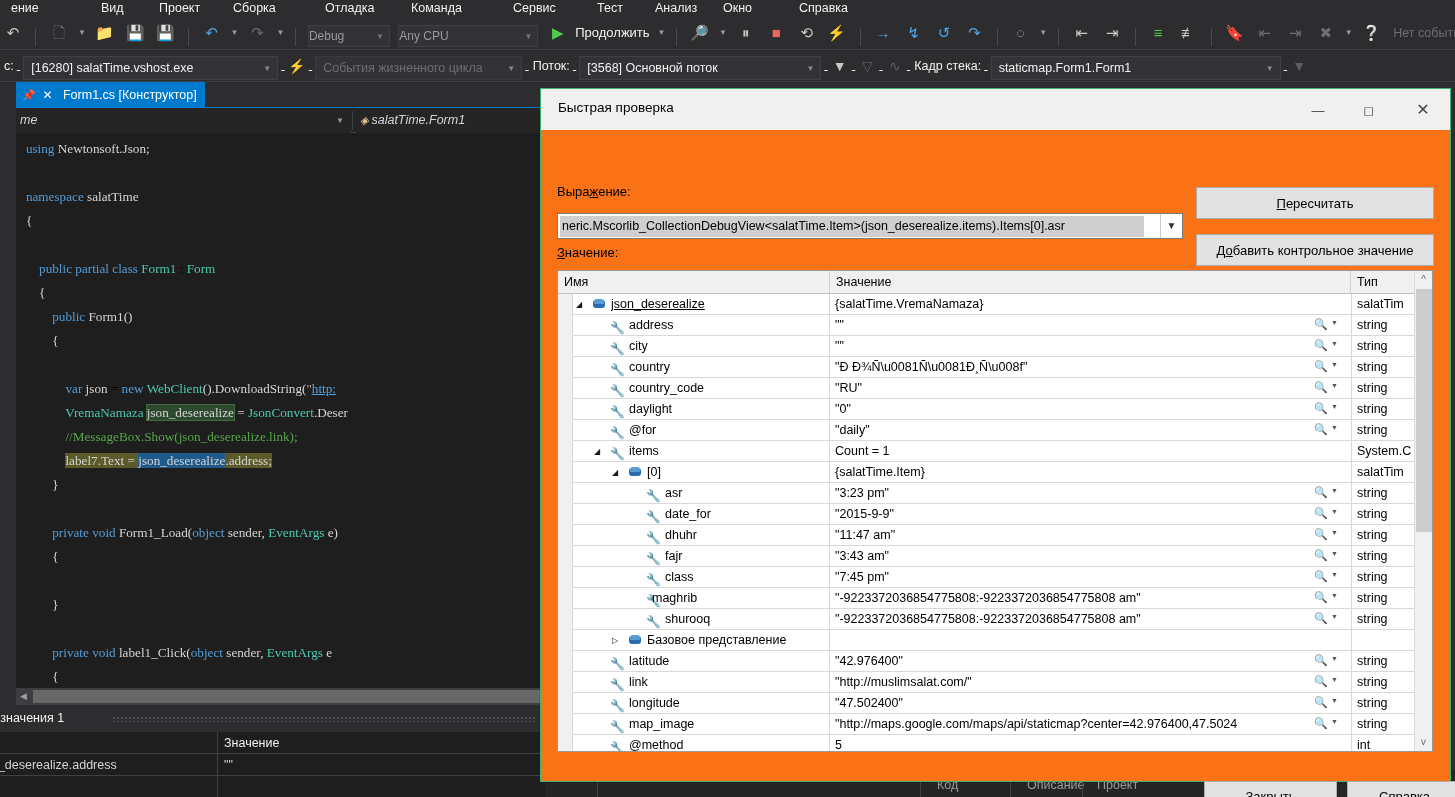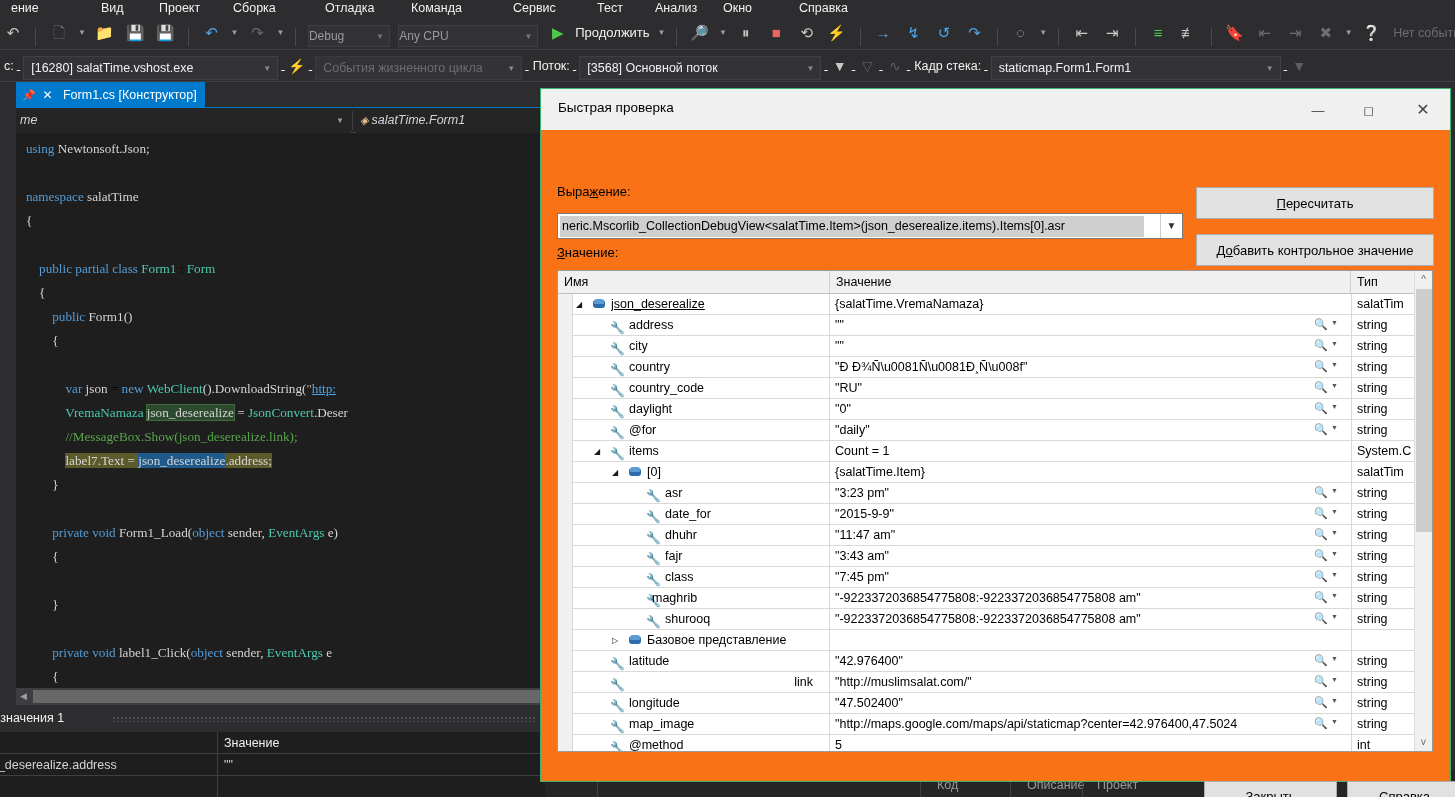--- a/index.html
+++ b/index.html
@@ -586,21 +586,21 @@
               <div class="g-val">"42.976400"</div>
               <span class="g-mag">
                 <span class="m">🔍</span>
                 <span class="c">▼</span>
               </span>
               <div class="g-type">string</div>
             </div>
             <div class="g-row" style="top: 378px;">
               <div class="g-gut"></div>
               <span class="tico" style="left: 52px;"><span class="ico-wrench">🔧</span></span>
-              <div class="g-name" style="left: 55px; width: 200px; text-align: right;">link</div>
+              <div class="g-name" style="left: 71px; width: 200px;">link</div>
               <div class="g-val">"http://muslimsalat.com/"</div>
               <span class="g-mag">
                 <span class="m">🔍</span>
                 <span class="c">▼</span>
               </span>
               <div class="g-type">string</div>
             </div>
             <div class="g-row" style="top: 399px;">
               <div class="g-gut"></div>
               <span class="tico" style="left: 52px;"><span class="ico-wrench">🔧</span></span>

